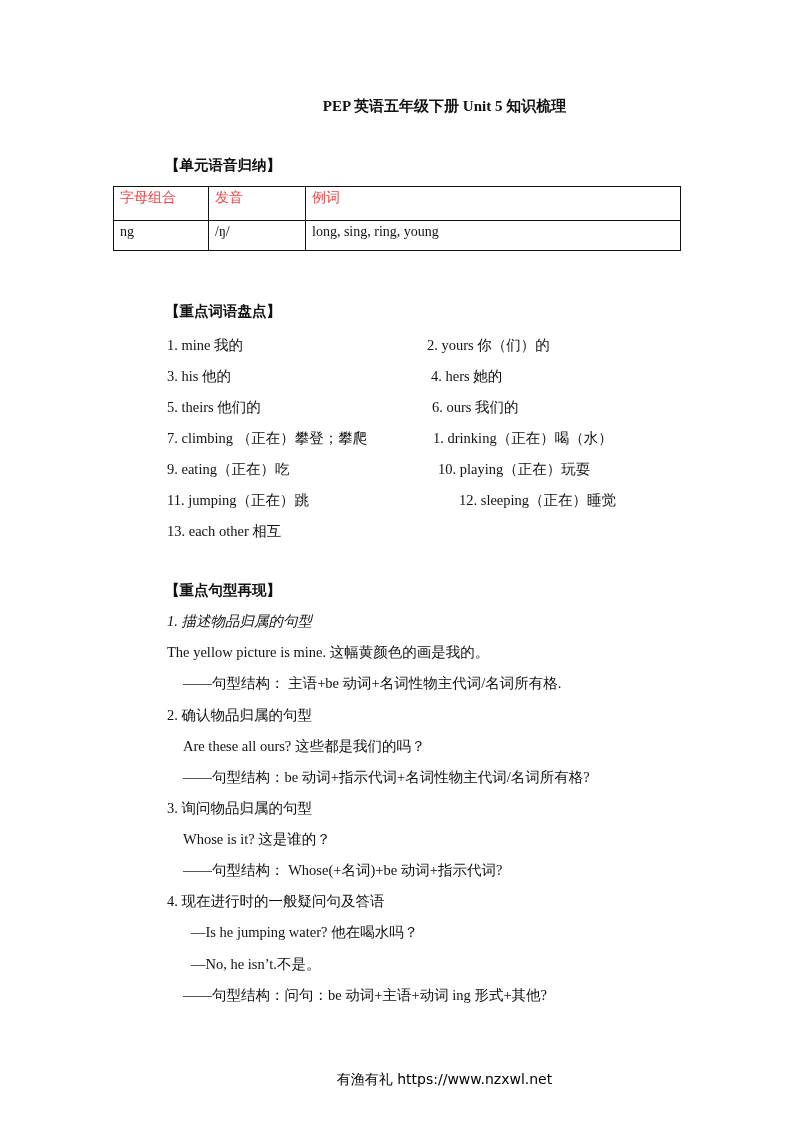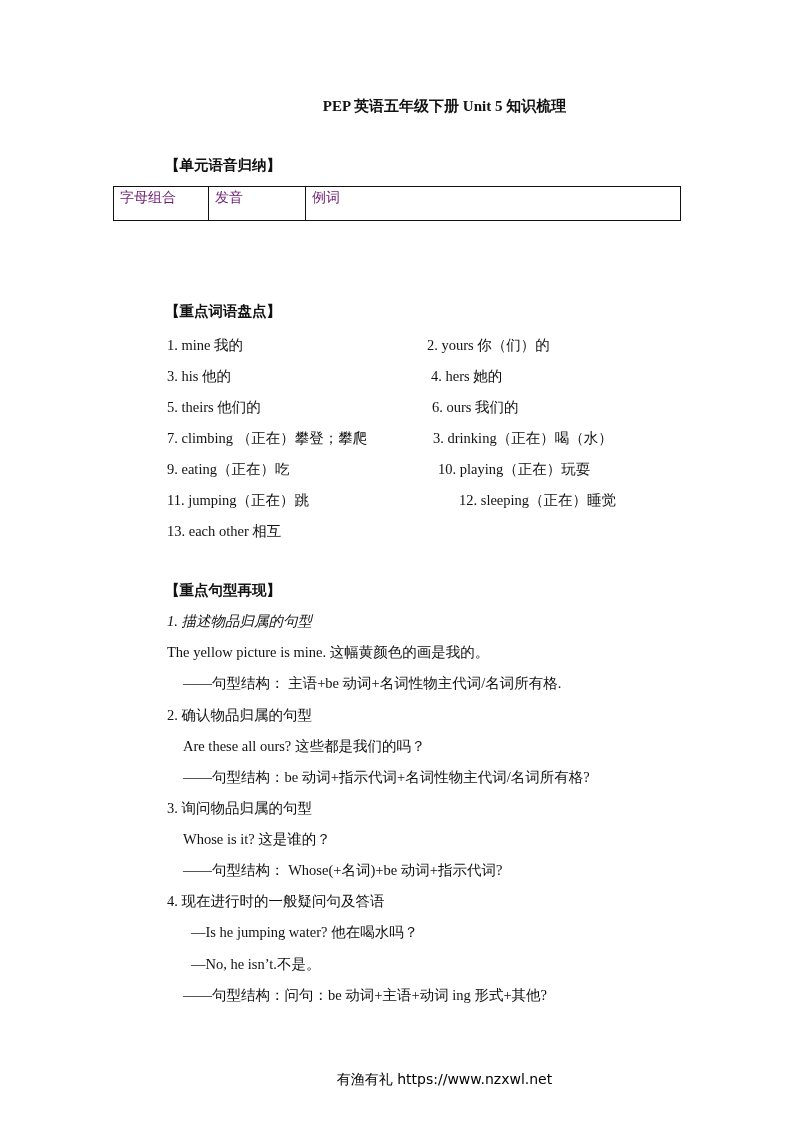--- a/index.html
+++ b/index.html
@@ -38,21 +38,21 @@
       width: 568px;
       border-collapse: collapse;
       font-size: 14px;
     }
     table.phonics td {
       border: 1.2px solid #111;
       padding: 0 6px;
       vertical-align: top;
       line-height: 18px;
     }
-    table.phonics tr.head td { height: 31px; padding-top: 2px; color: #701a75; }
+    table.phonics tr.head td { height: 31px; padding-top: 2px; color: #ef4444; }
     table.phonics tr.r1 td { height: 27px; padding-top: 2px; }
     table.phonics tr.r2 td { height: 27px; padding-top: 2px; }
     table.phonics td.c1 { width: 82px; }
     table.phonics td.c2 { width: 84px; }
     .footer {
       left: 0; width: 793px; top: 1071px;
       text-align: center;
       font-family: "DejaVu Sans", sans-serif;
       font-size: 14px;
       color: #000000;
@@ -65,33 +65,38 @@
 
 <div class="abs section-heading" style="top:156px;">【单元语音归纳】</div>
 
 <table class="phonics">
   <tbody>
       <tr class="head">
     <td class="c1">字母组合</td>
     <td class="c2">发音</td>
     <td>例词</td>
   </tr>
+  <tr class="r1">
+    <td class="c1">ng</td>
+    <td class="c2">/ŋ/</td>
+    <td>long, sing, ring, young</td>
+  </tr>
 </tbody>
   </table>
 
 <div class="abs section-heading" style="top:302px;">【重点词语盘点】</div>
 
 <div class="abs body-text" style="left:119px; top:336px;">1. mine 我的</div>
 <div class="abs body-text" style="left:379px; top:336px;">2. yours 你（们）的</div>
 <div class="abs body-text" style="left:119px; top:367px;">3. his 他的</div>
 <div class="abs body-text" style="left:383px; top:367px;">4. hers 她的</div>
 <div class="abs body-text" style="left:119px; top:398px;">5. theirs 他们的</div>
 <div class="abs body-text" style="left:384px; top:398px;">6. ours 我们的</div>
 <div class="abs body-text" style="left:119px; top:429px;">7. climbing （正在）攀登；攀爬</div>
-<div class="abs body-text" style="left:385px; top:429px;">3. drinking（正在）喝（水）</div>
+<div class="abs body-text" style="left:385px; top:429px;">1. drinking（正在）喝（水）</div>
 <div class="abs body-text" style="left:119px; top:460px;">9. eating（正在）吃</div>
 <div class="abs body-text" style="left:390px; top:460px;">10. playing（正在）玩耍</div>
 <div class="abs body-text" style="left:119px; top:491px;">11. jumping（正在）跳</div>
 <div class="abs body-text" style="left:411px; top:491px;">12. sleeping（正在）睡觉</div>
 <div class="abs body-text" style="left:119px; top:522px;">13. each other 相互</div>
 
 <div class="abs section-heading" style="top:581px;">【重点句型再现】</div>
 
 <div class="abs body-text" style="left:119px; top:612px;font-style:italic;">1.  描述物品归属的句型</div>
 <div class="abs body-text" style="left:119px; top:643px;">The yellow picture is mine.  这幅黄颜色的画是我的。</div>

